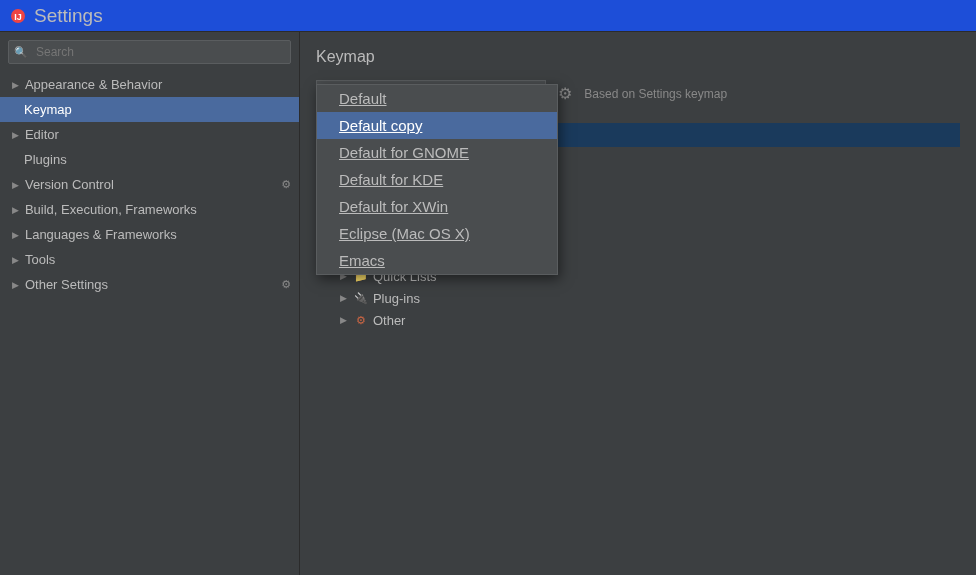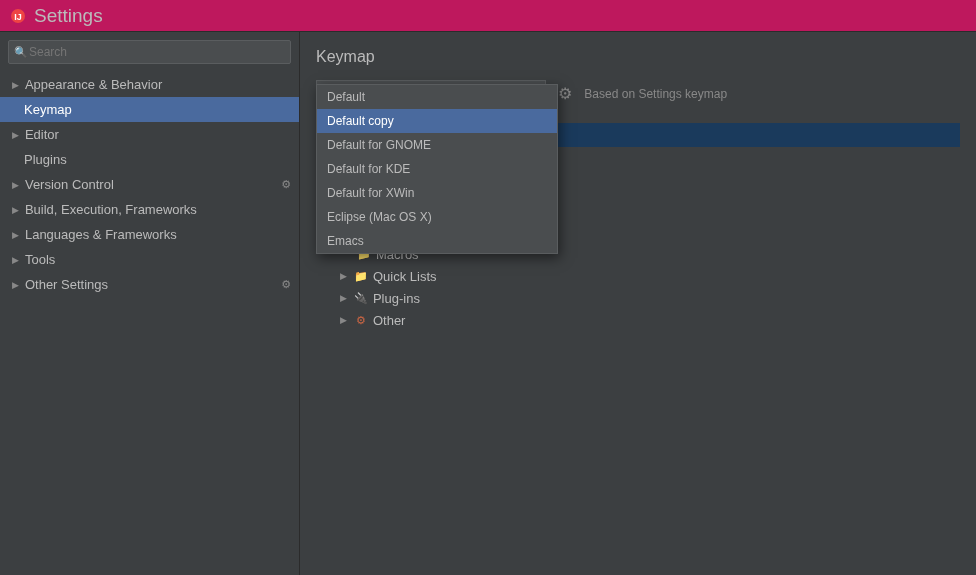--- a/index.html
+++ b/index.html
@@ -7,21 +7,21 @@
       font-family: 'Segoe UI', Arial, sans-serif;
       font-size: 13px;
       background: #3c3f41;
       width: 976px;
       height: 575px;
       overflow: hidden;
     }
 
     
     .title-bar {
-      background: #be185d;
+      background: #1d4ed8;
       height: 32px;
       display: flex;
       align-items: center;
       padding: 8px 10px;
       gap: 8px;
       border-bottom: 1px solid #2b2b2b;
     }
     .title-bar-icon {
       width: 16px;
       height: 16px;
@@ -48,21 +48,21 @@
 
     .search-box {
       padding: 8px;
       background: #3c3f41;
     }
     .search-input {
       width: 100%;
       background: #4a4d4f;
       border: 1px solid #5a5d5f;
       color: #bbbbbb;
-      padding: 4px 8px 4px 20px;
+      padding: 4px 8px 4px 27px;
       font-size: 12px;
       border-radius: 2px;
       outline: none;
     }
     .search-wrapper {
       position: relative;
     }
     .search-icon-inner {
       position: absolute;
       left: 6px;
@@ -162,24 +162,25 @@
       position: absolute;
       top: 52px;
       left: 16px;
       width: 242px;
       background: #4a4d4f;
       border: 1px solid #5a5d5f;
       z-index: 100;
       box-shadow: 2px 4px 12px rgba(0,0,0,0.5);
     }
     .dropdown-item {
-      padding: 5px 10px;
+      padding: 5px 22px;
       color: #bbbbbb;
       cursor: pointer;
-      font-size: 12px;
+      font-size: 15px;
+      text-decoration: underline;
     }
     .dropdown-item.selected {
       background: #4a6a9e;
       color: #ffffff;
     }
 
     
     .blue-band {
       background: #1a3a5c;
       height: 24px;

